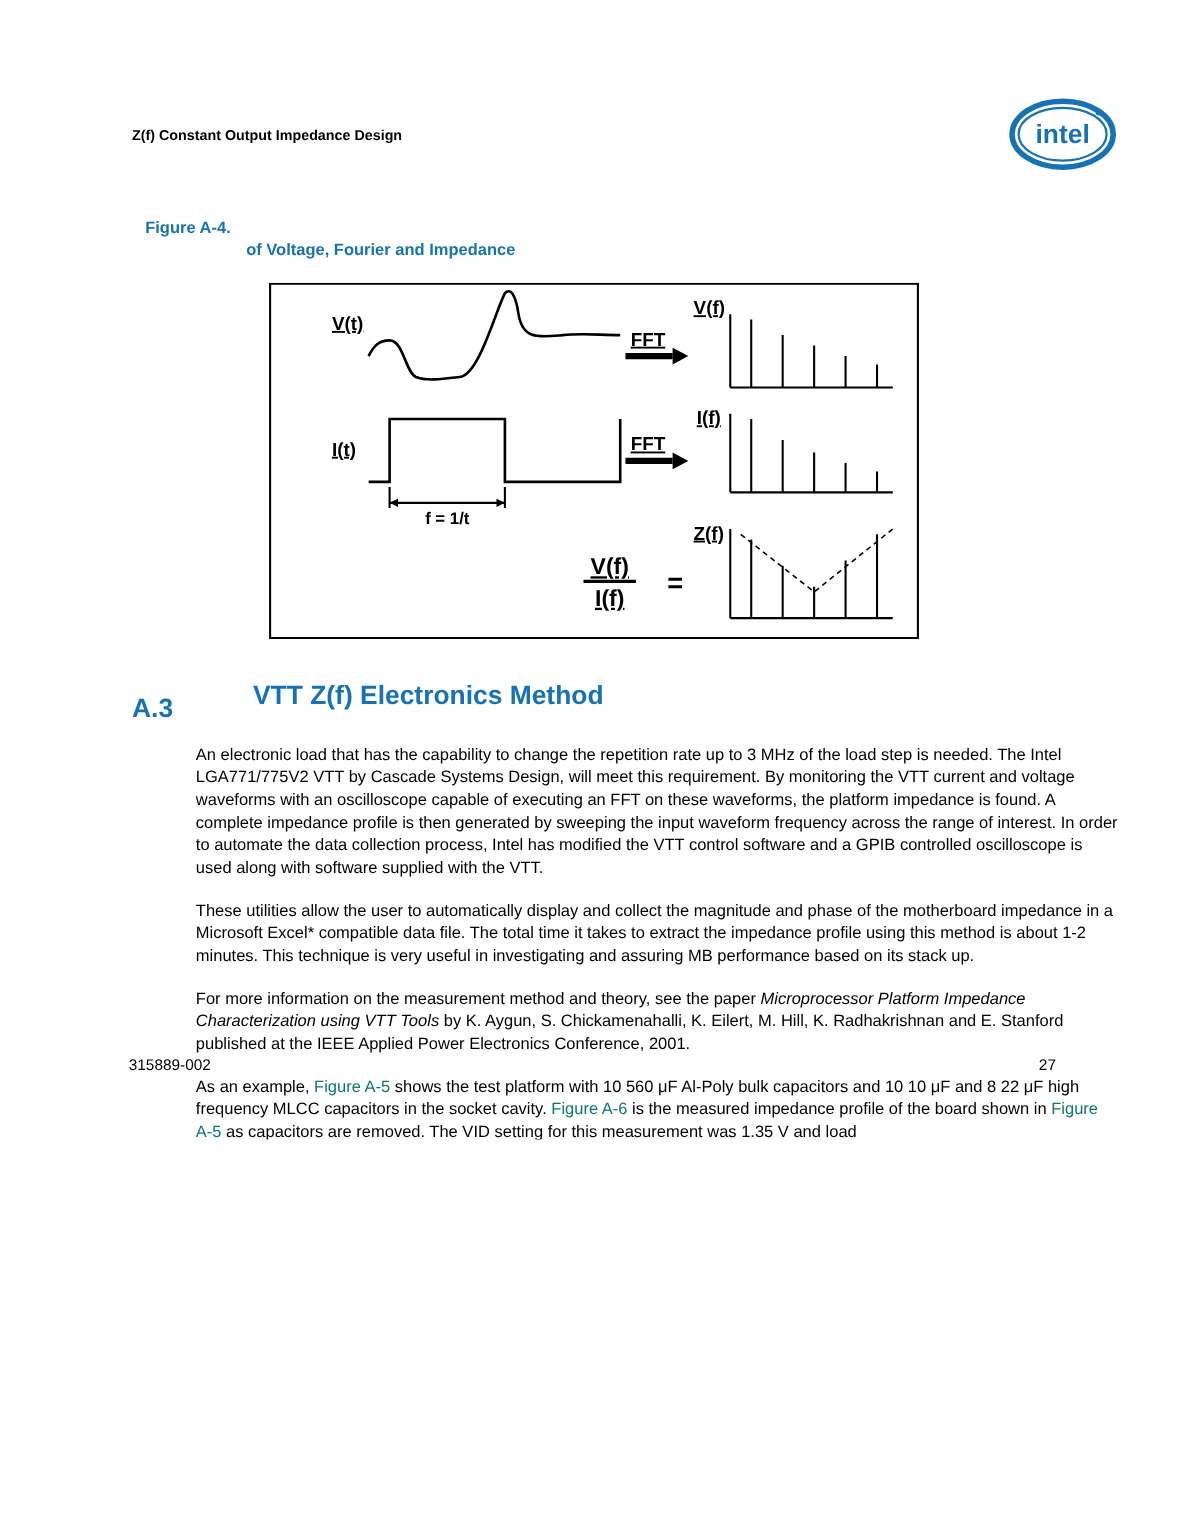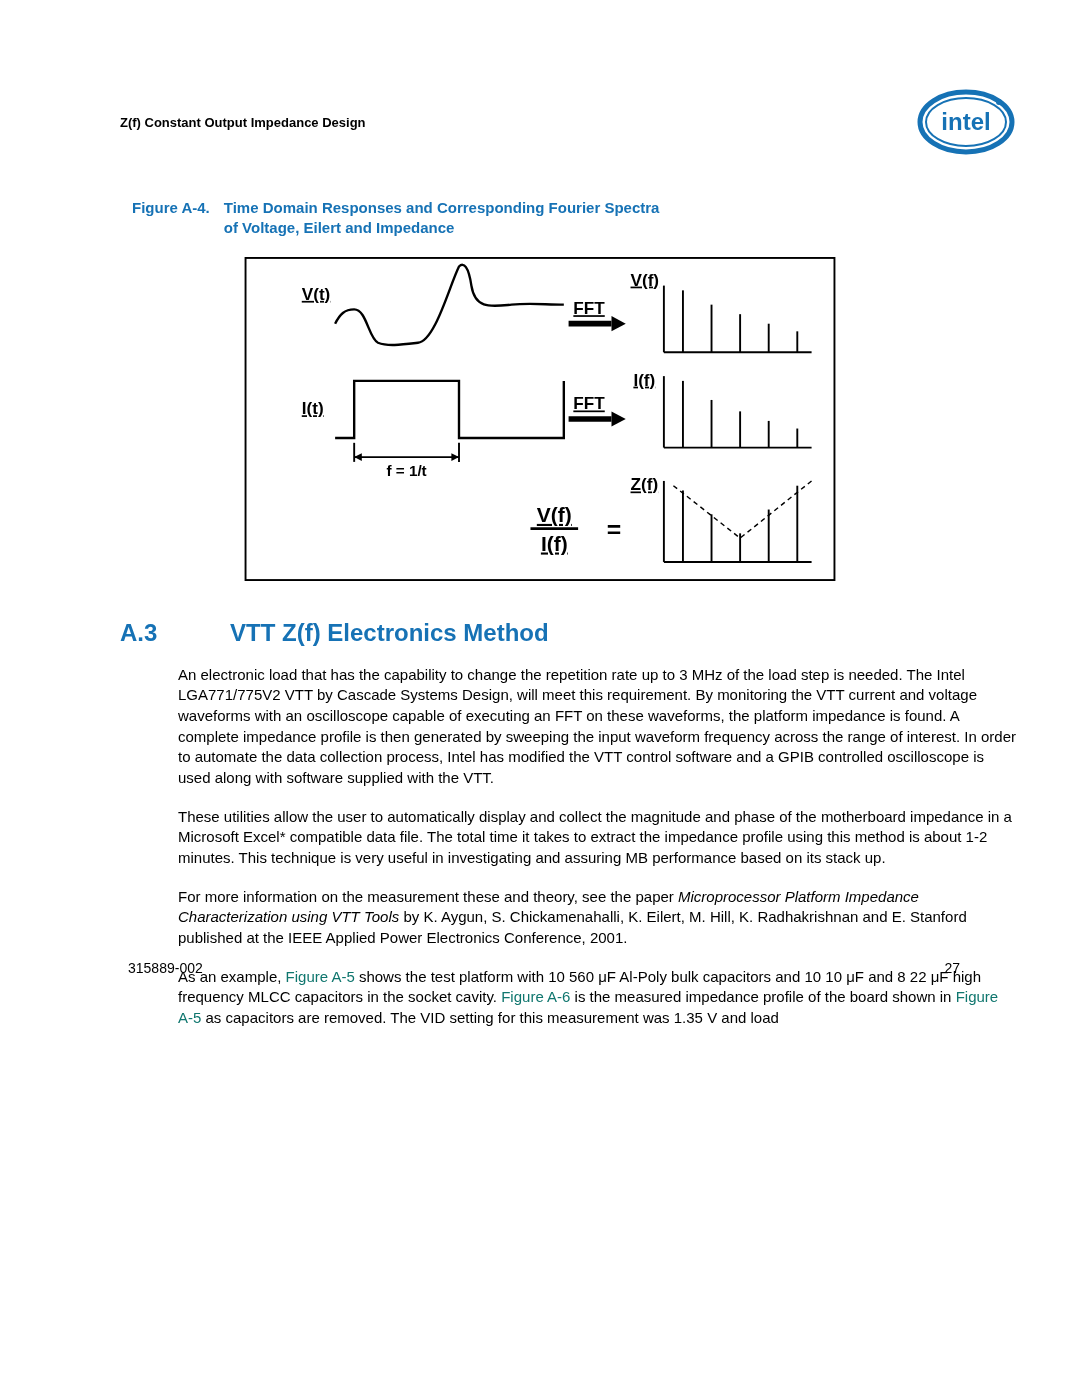--- a/index.html
+++ b/index.html
@@ -56,20 +56,21 @@
   }
   .section-row {
     display: flex;
     margin-top: 28px;
   }
   .section-num {
     min-width: 110px;
     color: #1672b5;
     font-size: 24px;
     font-weight: bold;
+    margin-top: 12px;
   }
   .section-title {
     color: #1672b5;
     font-size: 24px;
     font-weight: bold;
   }
   .body-block {
     margin-left: 58px;
     margin-top: 18px;
     font-size: 15px;
@@ -79,21 +80,21 @@
     margin: 0 0 18px 0;
   }
   .blue-link {
     color: #0f766e;
   }
   .italic {
     font-style: italic;
   }
   .footer {
     position: absolute;
-    left: 128px;
+    left: 117px;
     right: 120px;
     bottom: 60px;
     display: flex;
     justify-content: space-between;
     font-size: 14px;
   }
 </style>
 </head>
 <body>
 
@@ -105,22 +106,22 @@
       <ellipse cx="50" cy="36" rx="46" ry="30" fill="none" stroke="#1672b5" stroke-width="5"></ellipse>
       <ellipse cx="50" cy="36" rx="40" ry="24" fill="none" stroke="#1672b5" stroke-width="2"></ellipse>
       <text x="50" y="44" text-anchor="middle" font-family="Arial" font-size="24" font-weight="bold" fill="#1672b5">intel</text>
       <circle cx="83" cy="16" r="3" fill="#1672b5"></circle>
     </svg>
   </div>
 
   <div class="figure-caption">
     <span class="fig-num">Figure A-4.</span>
     <span>
-      <span>Time Domain Responses and Corresponding Fourier Spectra</span><br>
-      <span>of Voltage, Eilert and Impedance</span>
+      <br>
+      <span>of Voltage, Fourier and Impedance</span>
     </span>
   </div>
 
   <div class="figure-box">
     <svg class="figure-svg" viewBox="0 0 620 340">
       <rect x="1" y="1" width="618" height="338" fill="none" stroke="#000" stroke-width="2"></rect>
 
       <text x="60" y="45" font-family="Arial" font-size="18" font-weight="bold" text-decoration="underline">V(t)</text>
       <path d="M 95 70 C 100 60 105 55 115 55 C 128 55 130 85 140 90 C 150 94 165 92 182 90
                C 200 88 215 30 225 10 C 230 5 235 10 238 30
@@ -180,21 +181,21 @@
   </div>
 
   <div class="section-row">
     <div class="section-num">A.3</div>
     <div class="section-title">VTT Z(f) Electronics Method</div>
   </div>
   <div class="body-block">
     <p>An electronic load that has the capability to change the repetition rate up to 3 MHz of the load step is needed. The Intel LGA771/775V2 VTT by Cascade Systems Design, will meet this requirement. By monitoring the VTT current and voltage waveforms with an oscilloscope capable of executing an FFT on these waveforms, the platform impedance is found. A complete impedance profile is then generated by sweeping the input waveform frequency across the range of interest. In order to automate the data collection process, Intel has modified the VTT control software and a GPIB controlled oscilloscope is used along with software supplied with the VTT.</p>
     <p>These utilities allow the user to automatically display and collect the magnitude and phase of the motherboard impedance in a Microsoft Excel* compatible data file. The total time it takes to extract the impedance profile using this method is about 1-2 minutes. This technique is very useful in investigating and assuring MB performance based on its stack up.</p>
     <p>
-      <span>For more information on the measurement these and theory, see the paper </span><span class="italic">Microprocessor Platform Impedance Characterization using VTT Tools</span><span> by K. Aygun, S. Chickamenahalli, K. Eilert, M. Hill, K. Radhakrishnan and E. Stanford published at the IEEE Applied Power Electronics Conference, 2001.</span>
+      <span>For more information on the measurement method and theory, see the paper </span><span class="italic">Microprocessor Platform Impedance Characterization using VTT Tools</span><span> by K. Aygun, S. Chickamenahalli, K. Eilert, M. Hill, K. Radhakrishnan and E. Stanford published at the IEEE Applied Power Electronics Conference, 2001.</span>
     </p>
   </div>
 
   <div class="body-block">
     <p>
       <span>As an example, </span><span class="blue-link">Figure A-5</span><span> shows the test platform with 10 560 μF Al-Poly bulk capacitors and 10 10 μF and 8 22 μF high frequency MLCC capacitors in the socket cavity. </span><span class="blue-link">Figure A-6</span><span> is the measured impedance profile of the board shown in </span><span class="blue-link">Figure A-5</span><span> as capacitors are removed. The VID setting for this measurement was 1.35 V and load</span>
     </p>
   </div>
 
   <div class="footer">

